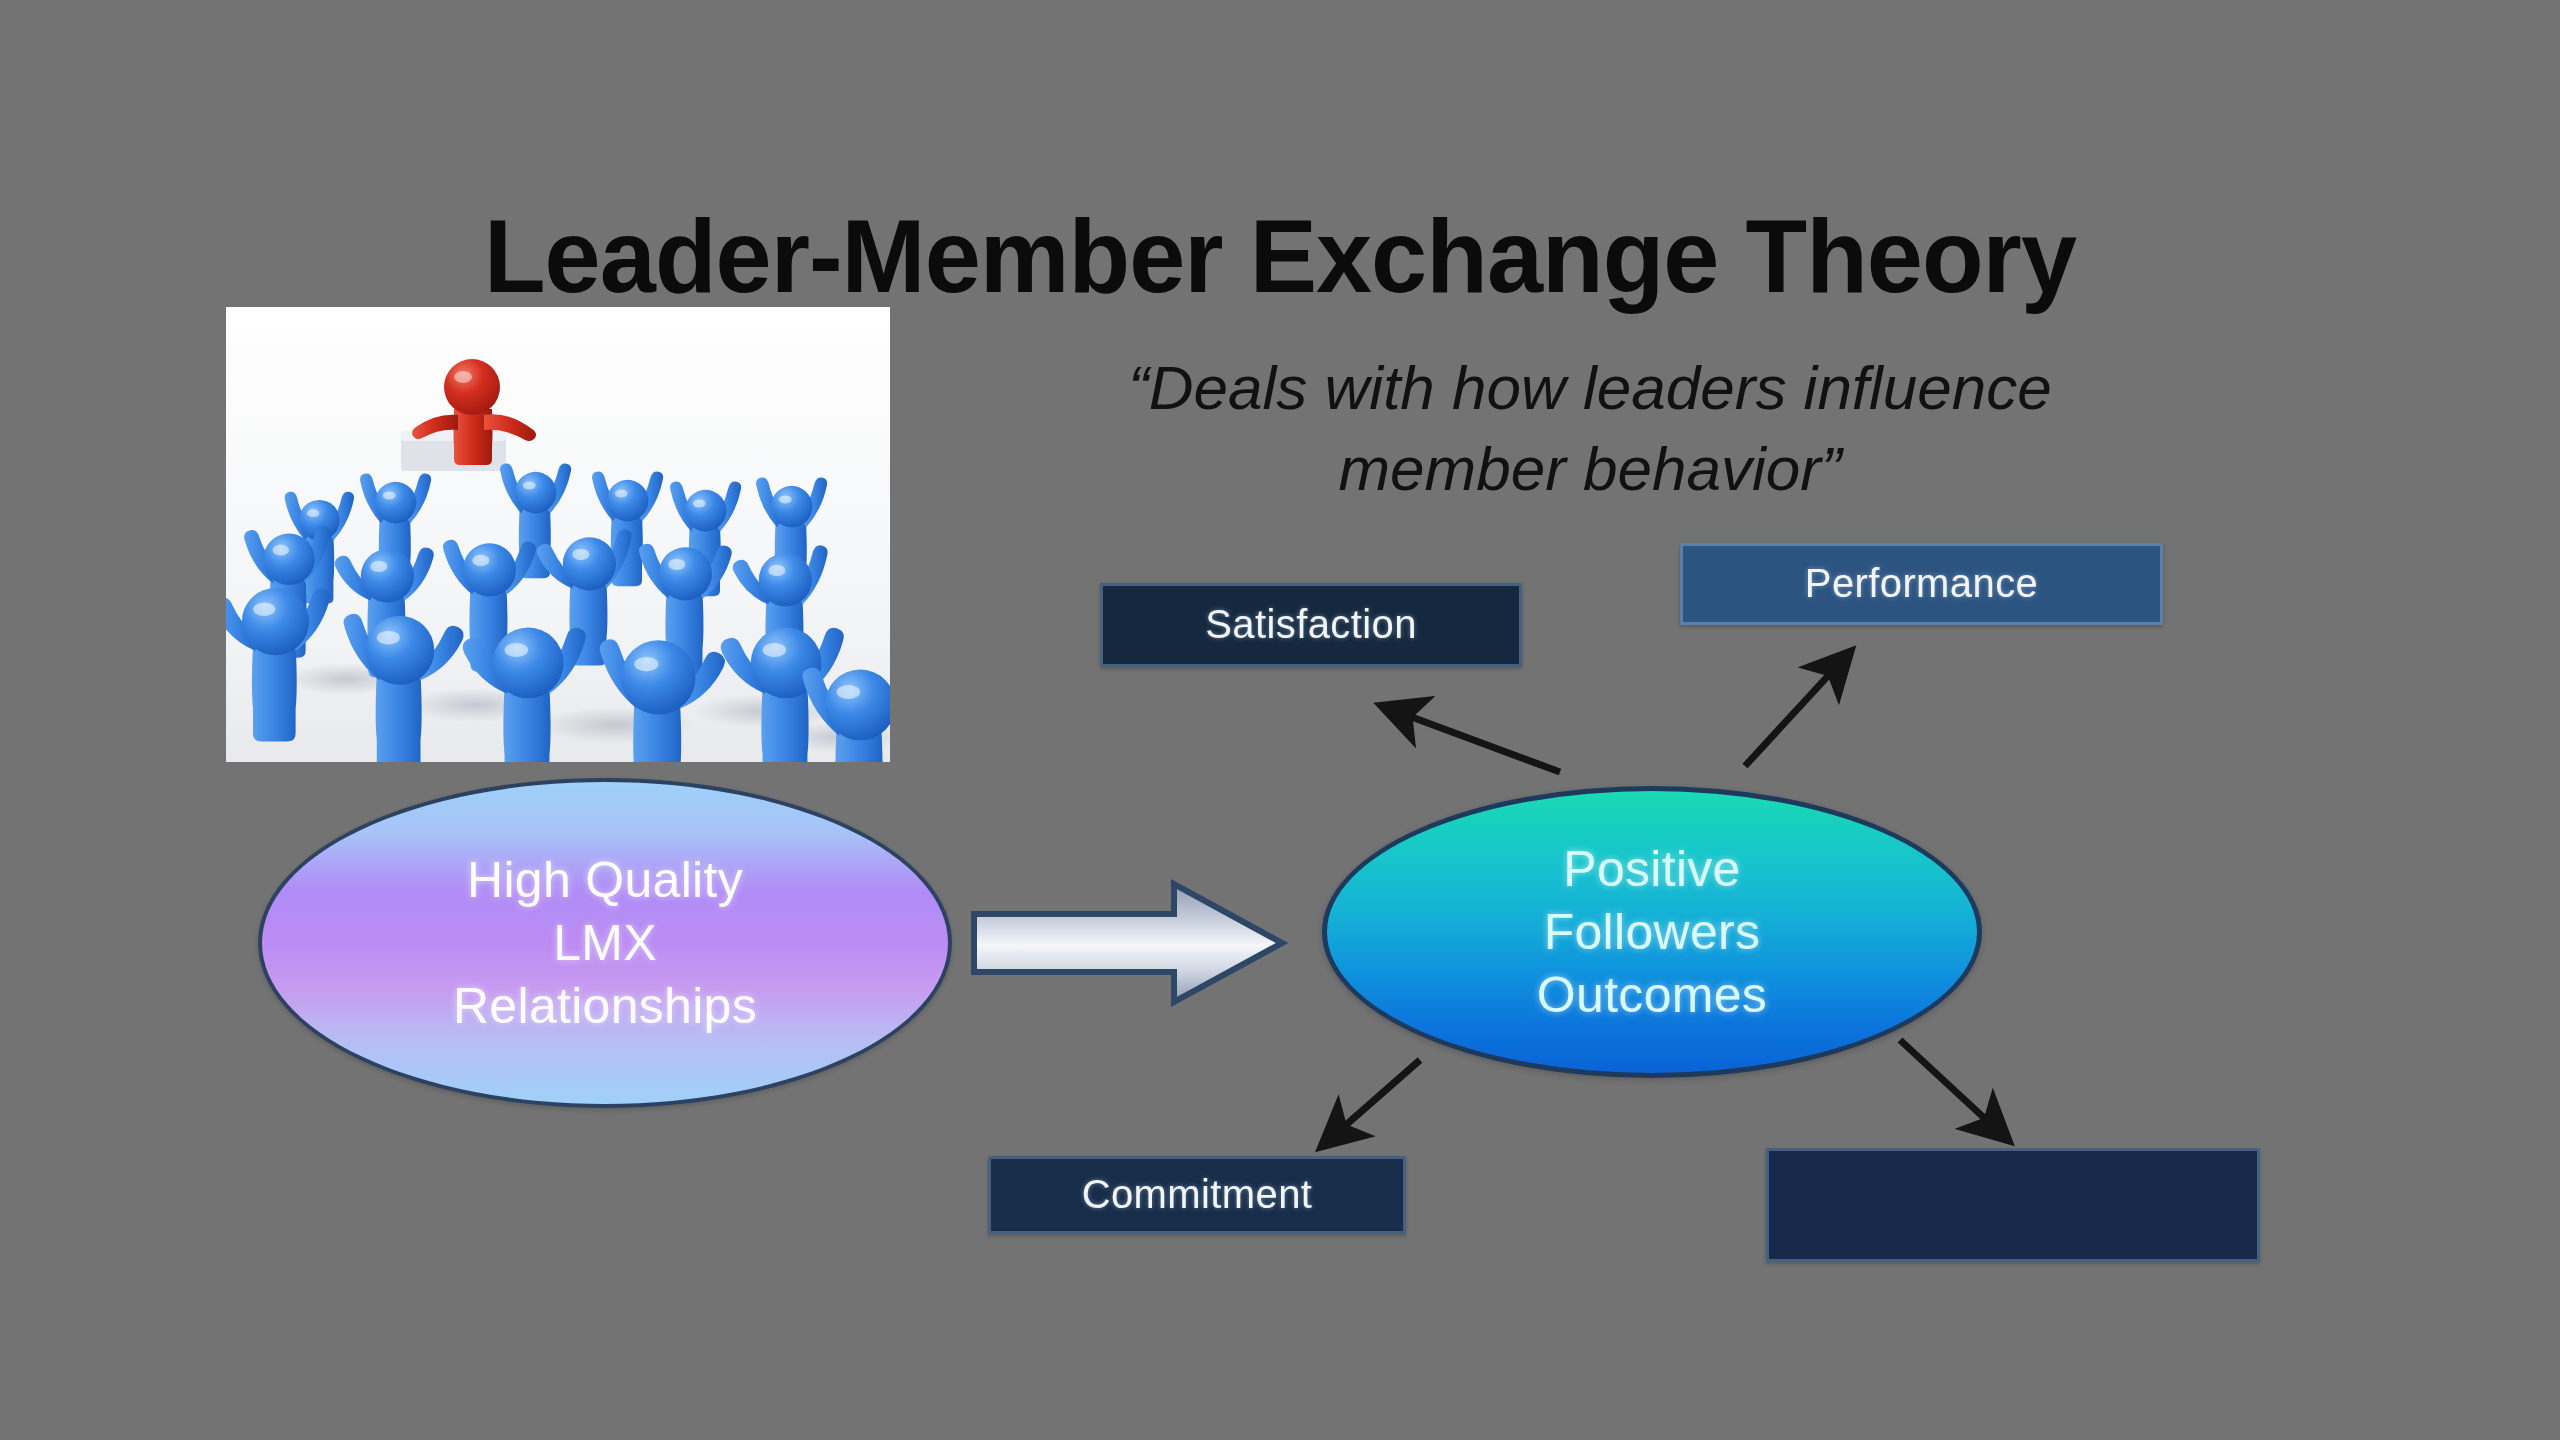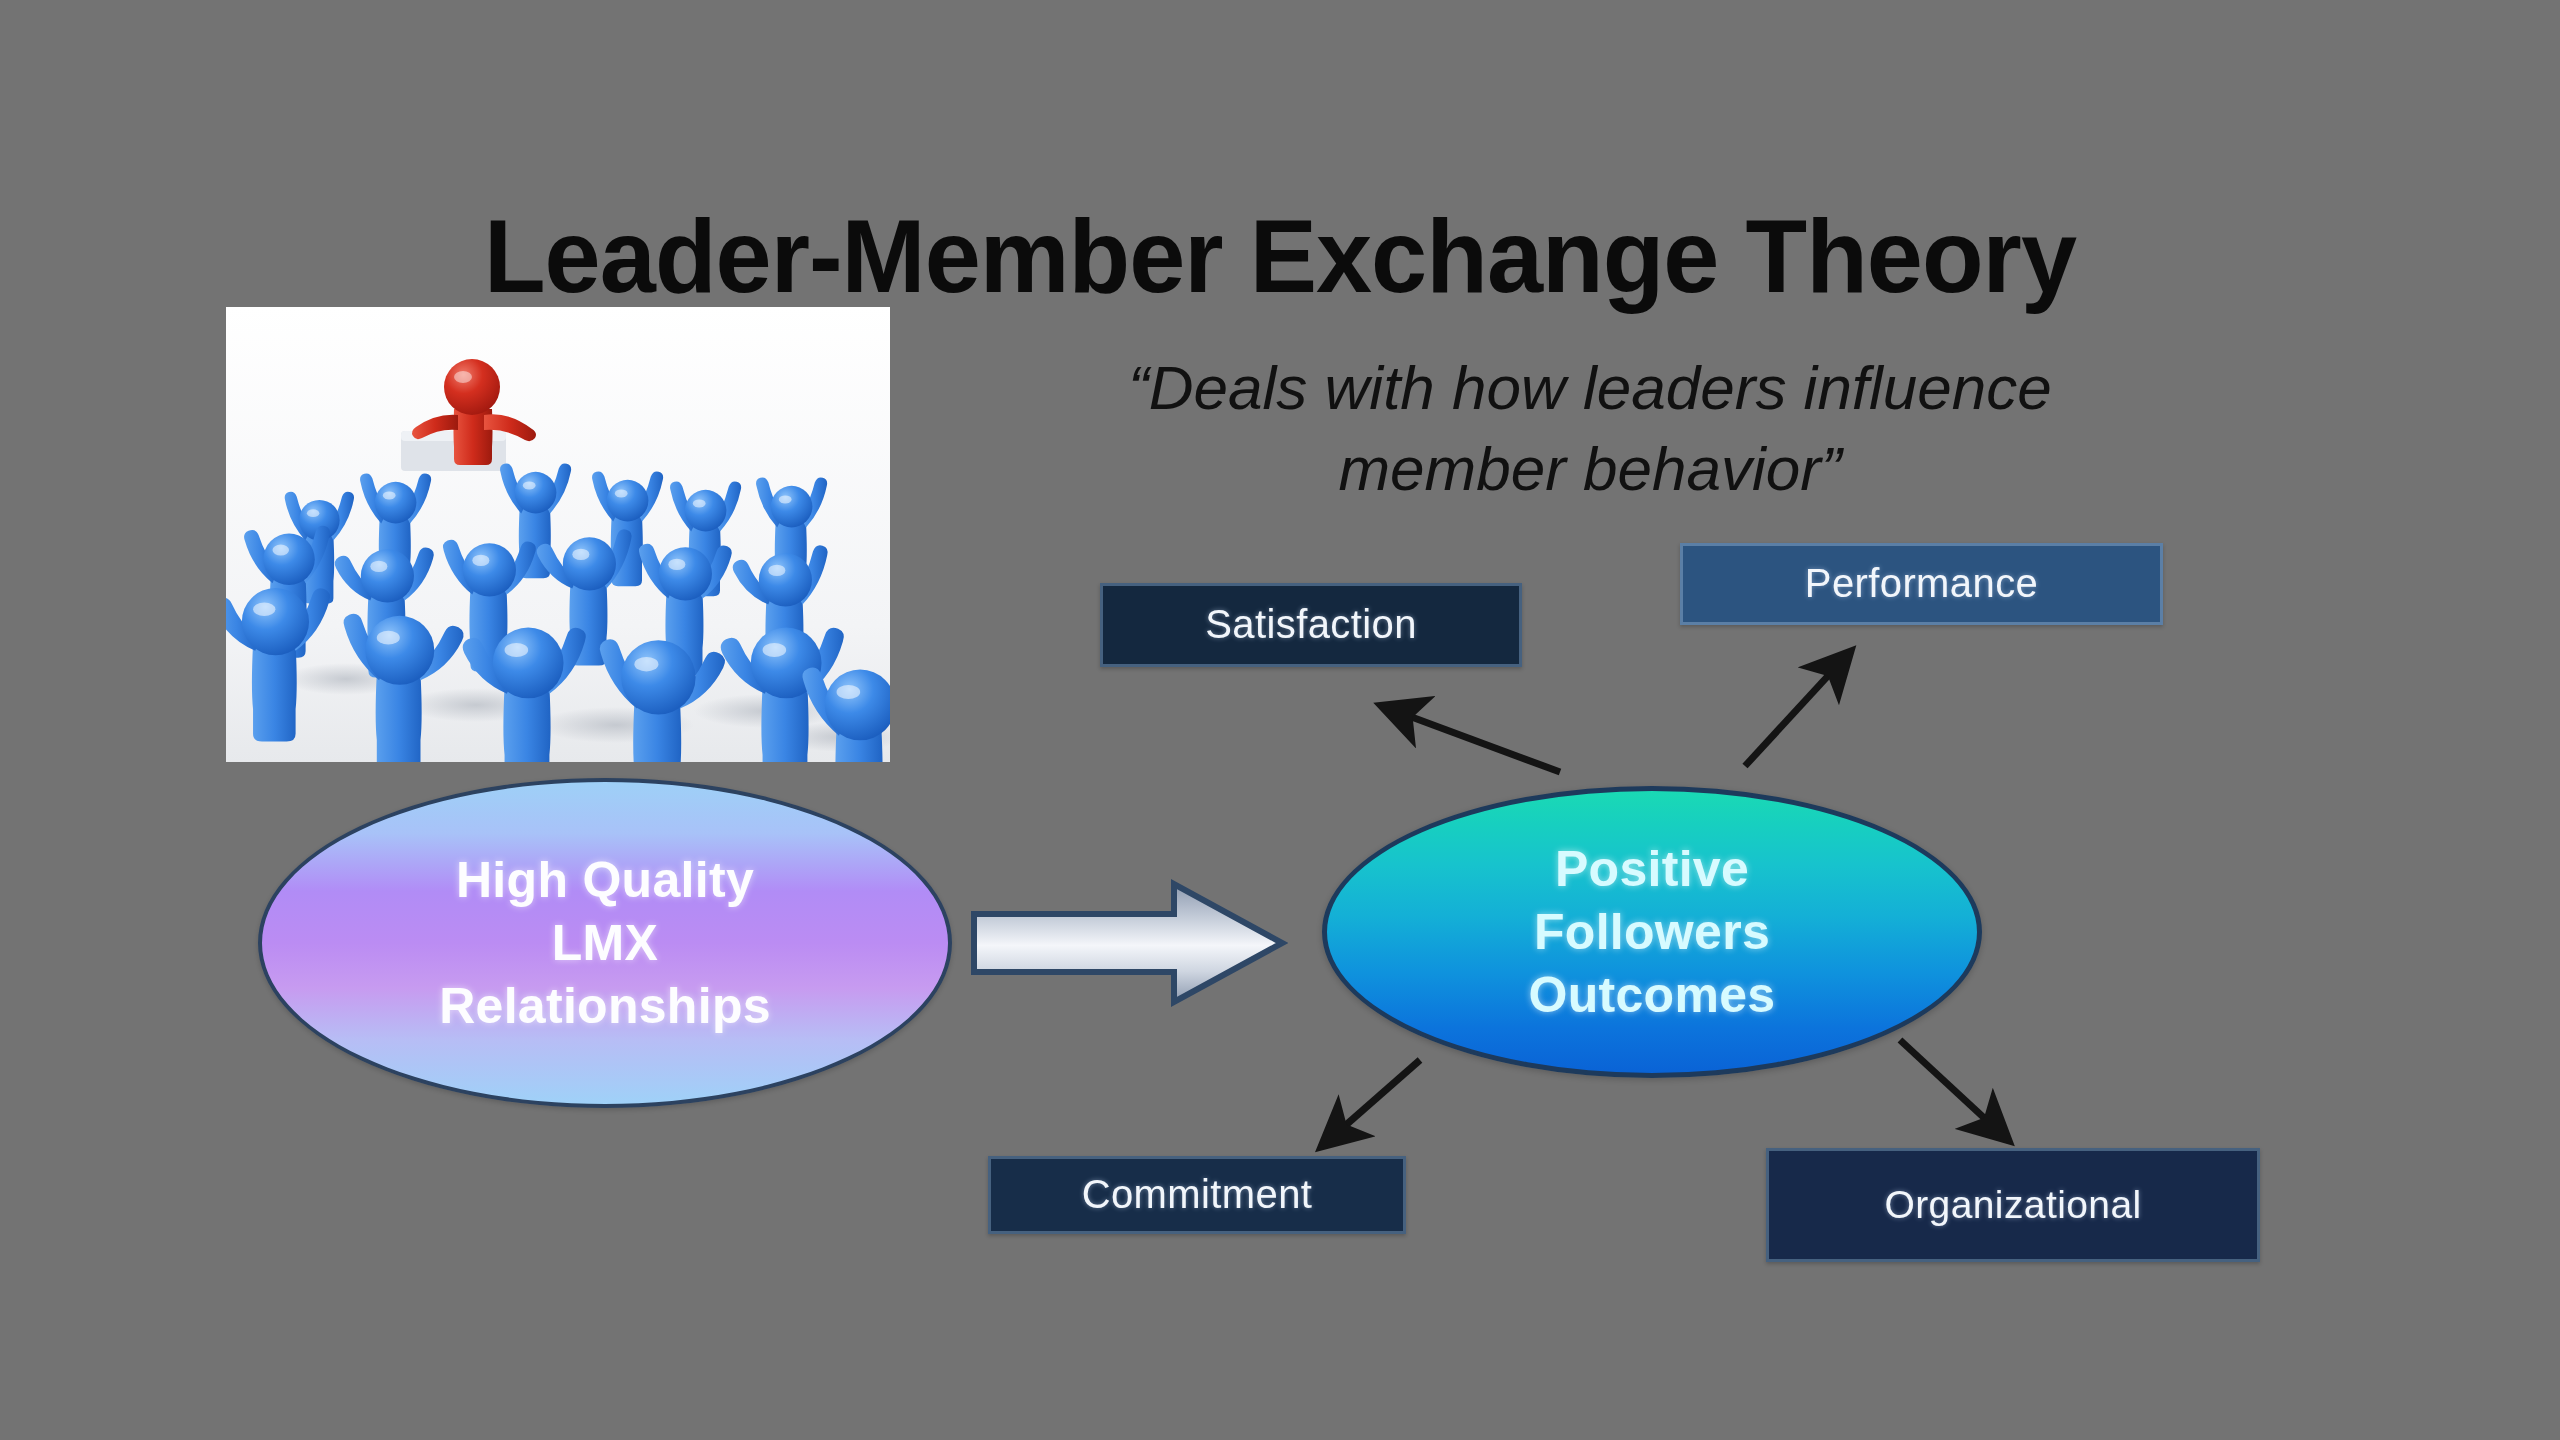--- a/index.html
+++ b/index.html
@@ -75,21 +75,21 @@
     border-radius: 50%;
     box-sizing: border-box;
     display: flex;
     align-items: center;
     justify-content: center;
     text-align: center;
   }
   .ellipse .etext {
     font-size: 50px;
     line-height: 1.26;
-    font-weight: bold;
+    font-weight: normal;
     letter-spacing: 0.3px;
     text-shadow: 0 0 7px rgba(255,255,255,0.55);
   }
 
   #ellipse-lmx {
     left: 258px;
     top: 778px;
     width: 694px;
     height: 330px;
     border: 4px solid #2c4260;
@@ -431,21 +431,20 @@
   <div class="obox" id="box-performance">
     <span>Performance</span>
   </div>
 
   <div class="obox" id="box-commitment">
     <span>Commitment</span>
   </div>
 
   <div class="obox" id="box-ocb">
     <div>
-      <div>Organizational</div>
     </div>
   </div>
 
   <svg id="connectors" viewBox="0 0 2560 1440" xmlns="http://www.w3.org/2000/svg" aria-hidden="true">
     <defs>
       <marker id="ah" viewBox="0 0 12 12" refX="10" refY="6" markerWidth="8" markerHeight="8" orient="auto-start-reverse">
         <path d="M0 0 L12 6 L0 12 L3 6 Z" fill="#141414"></path>
       </marker>
     </defs>
 

